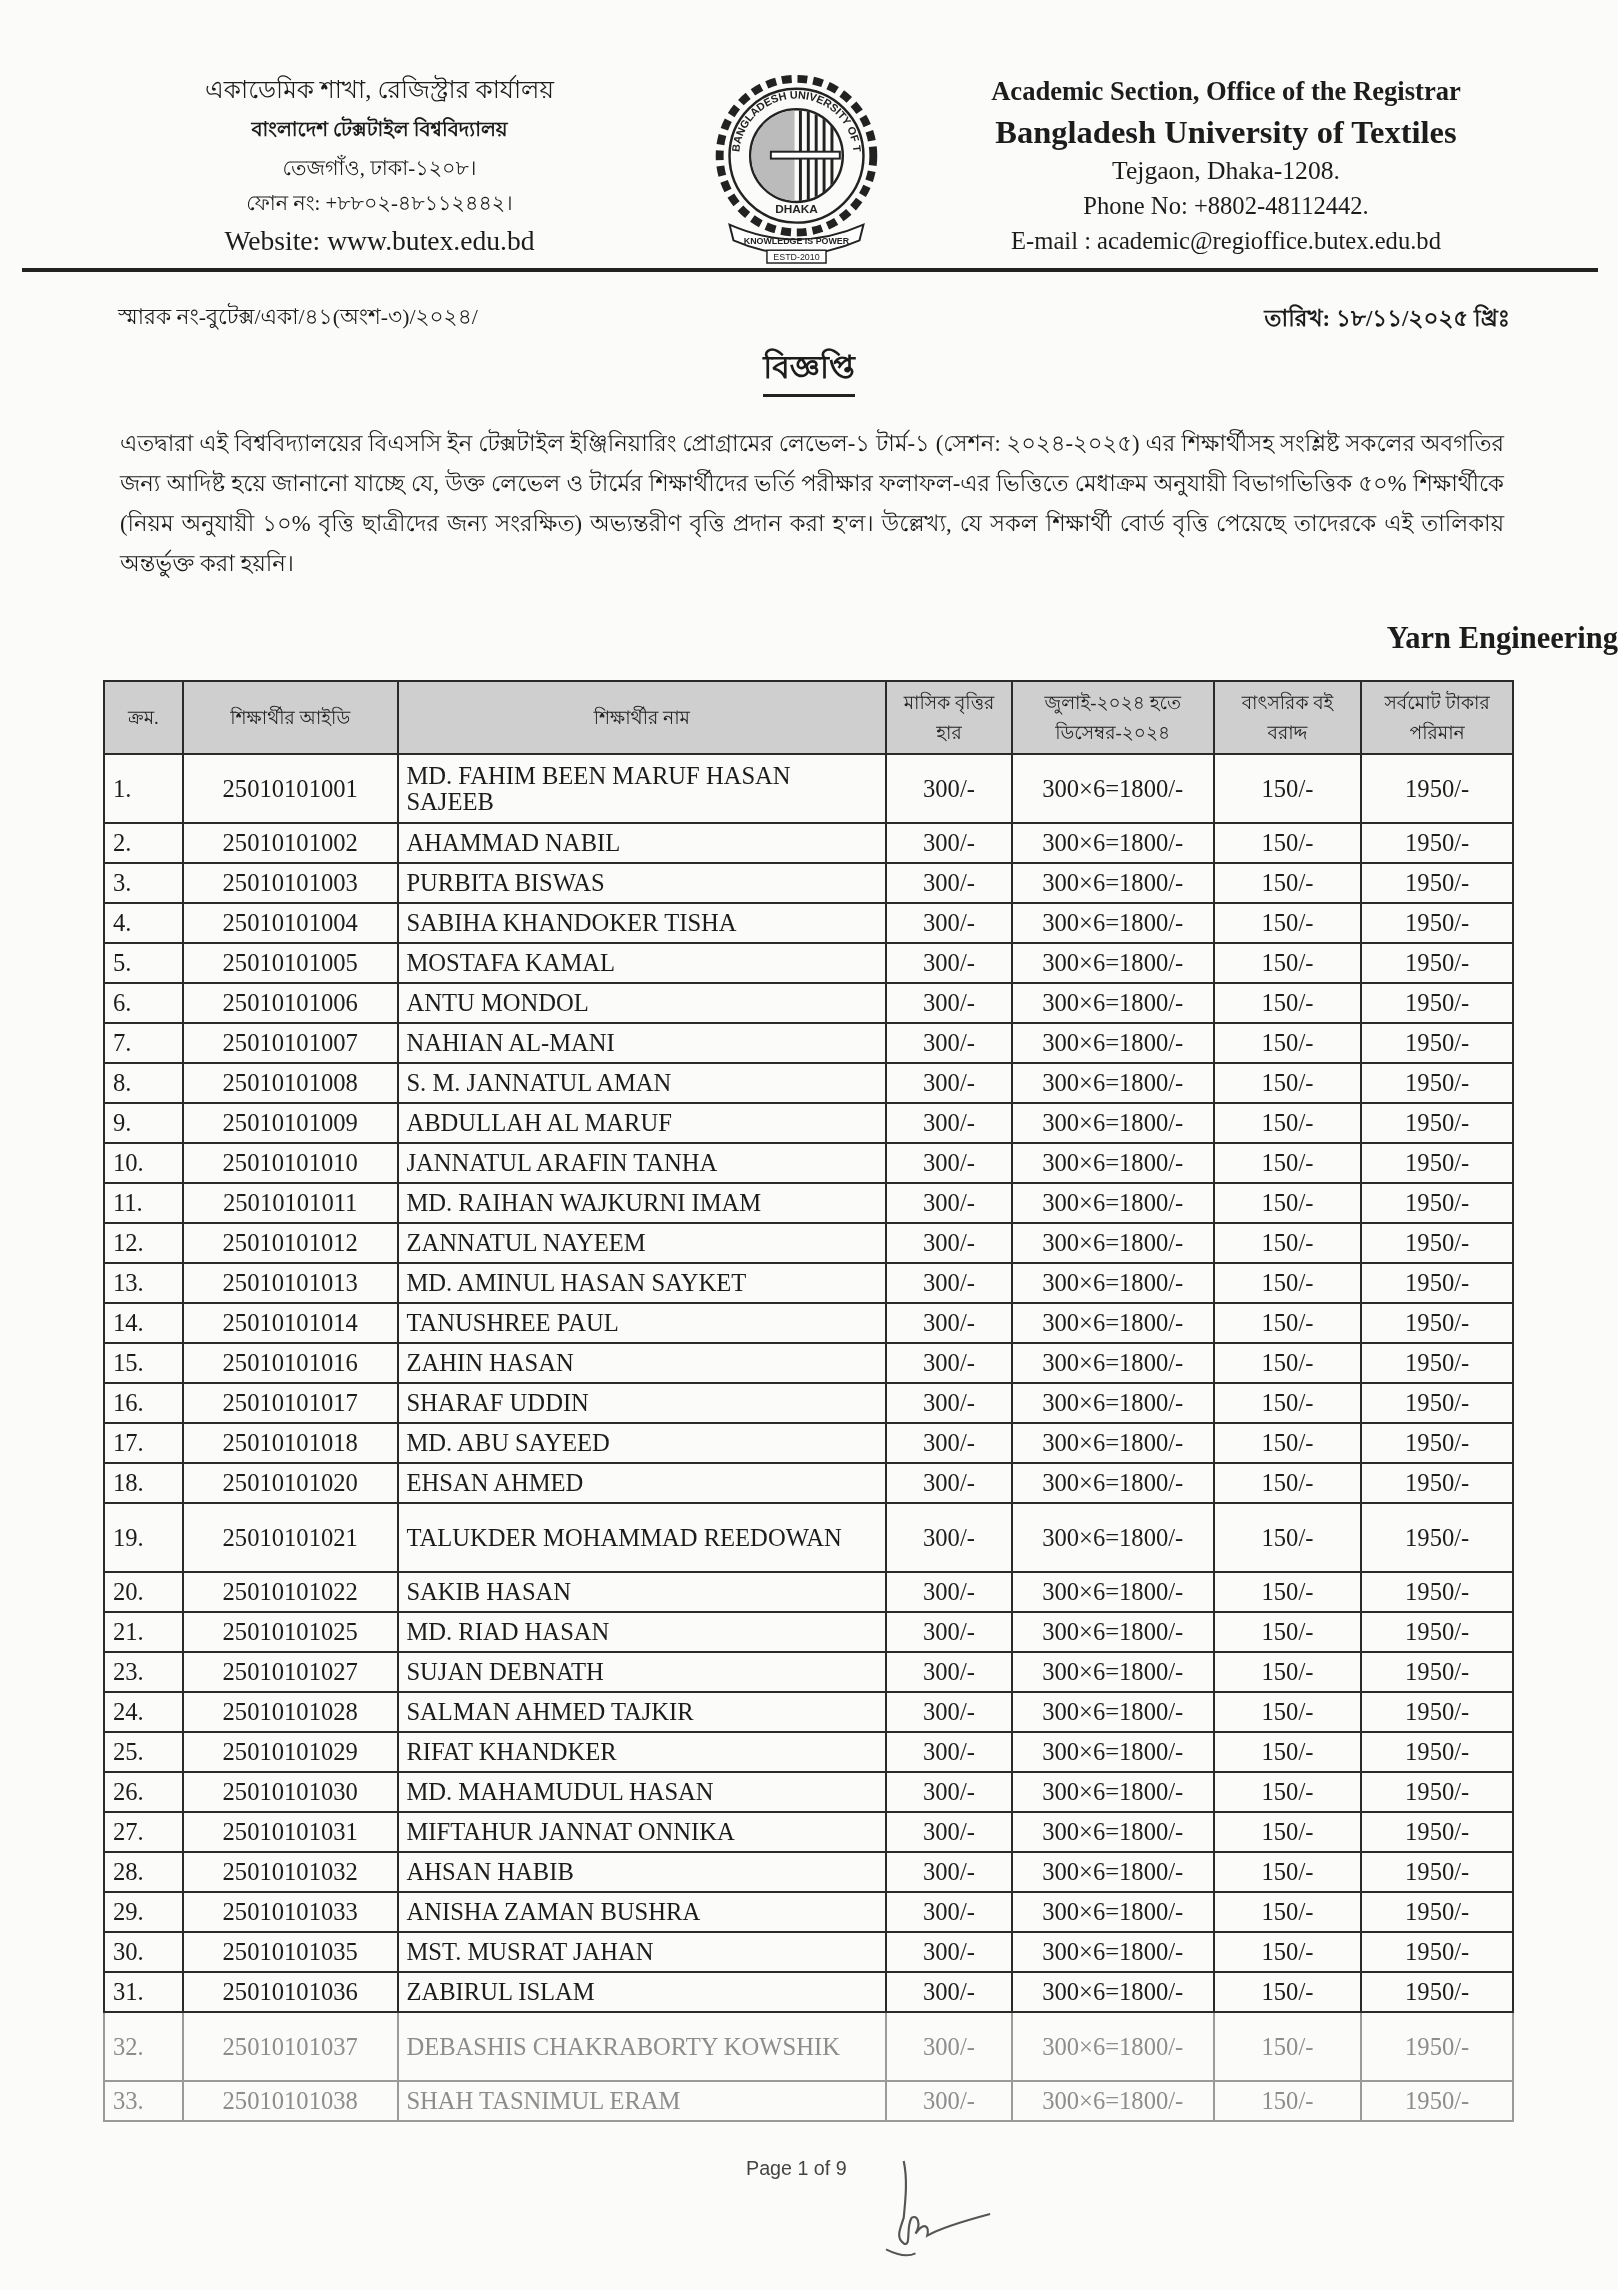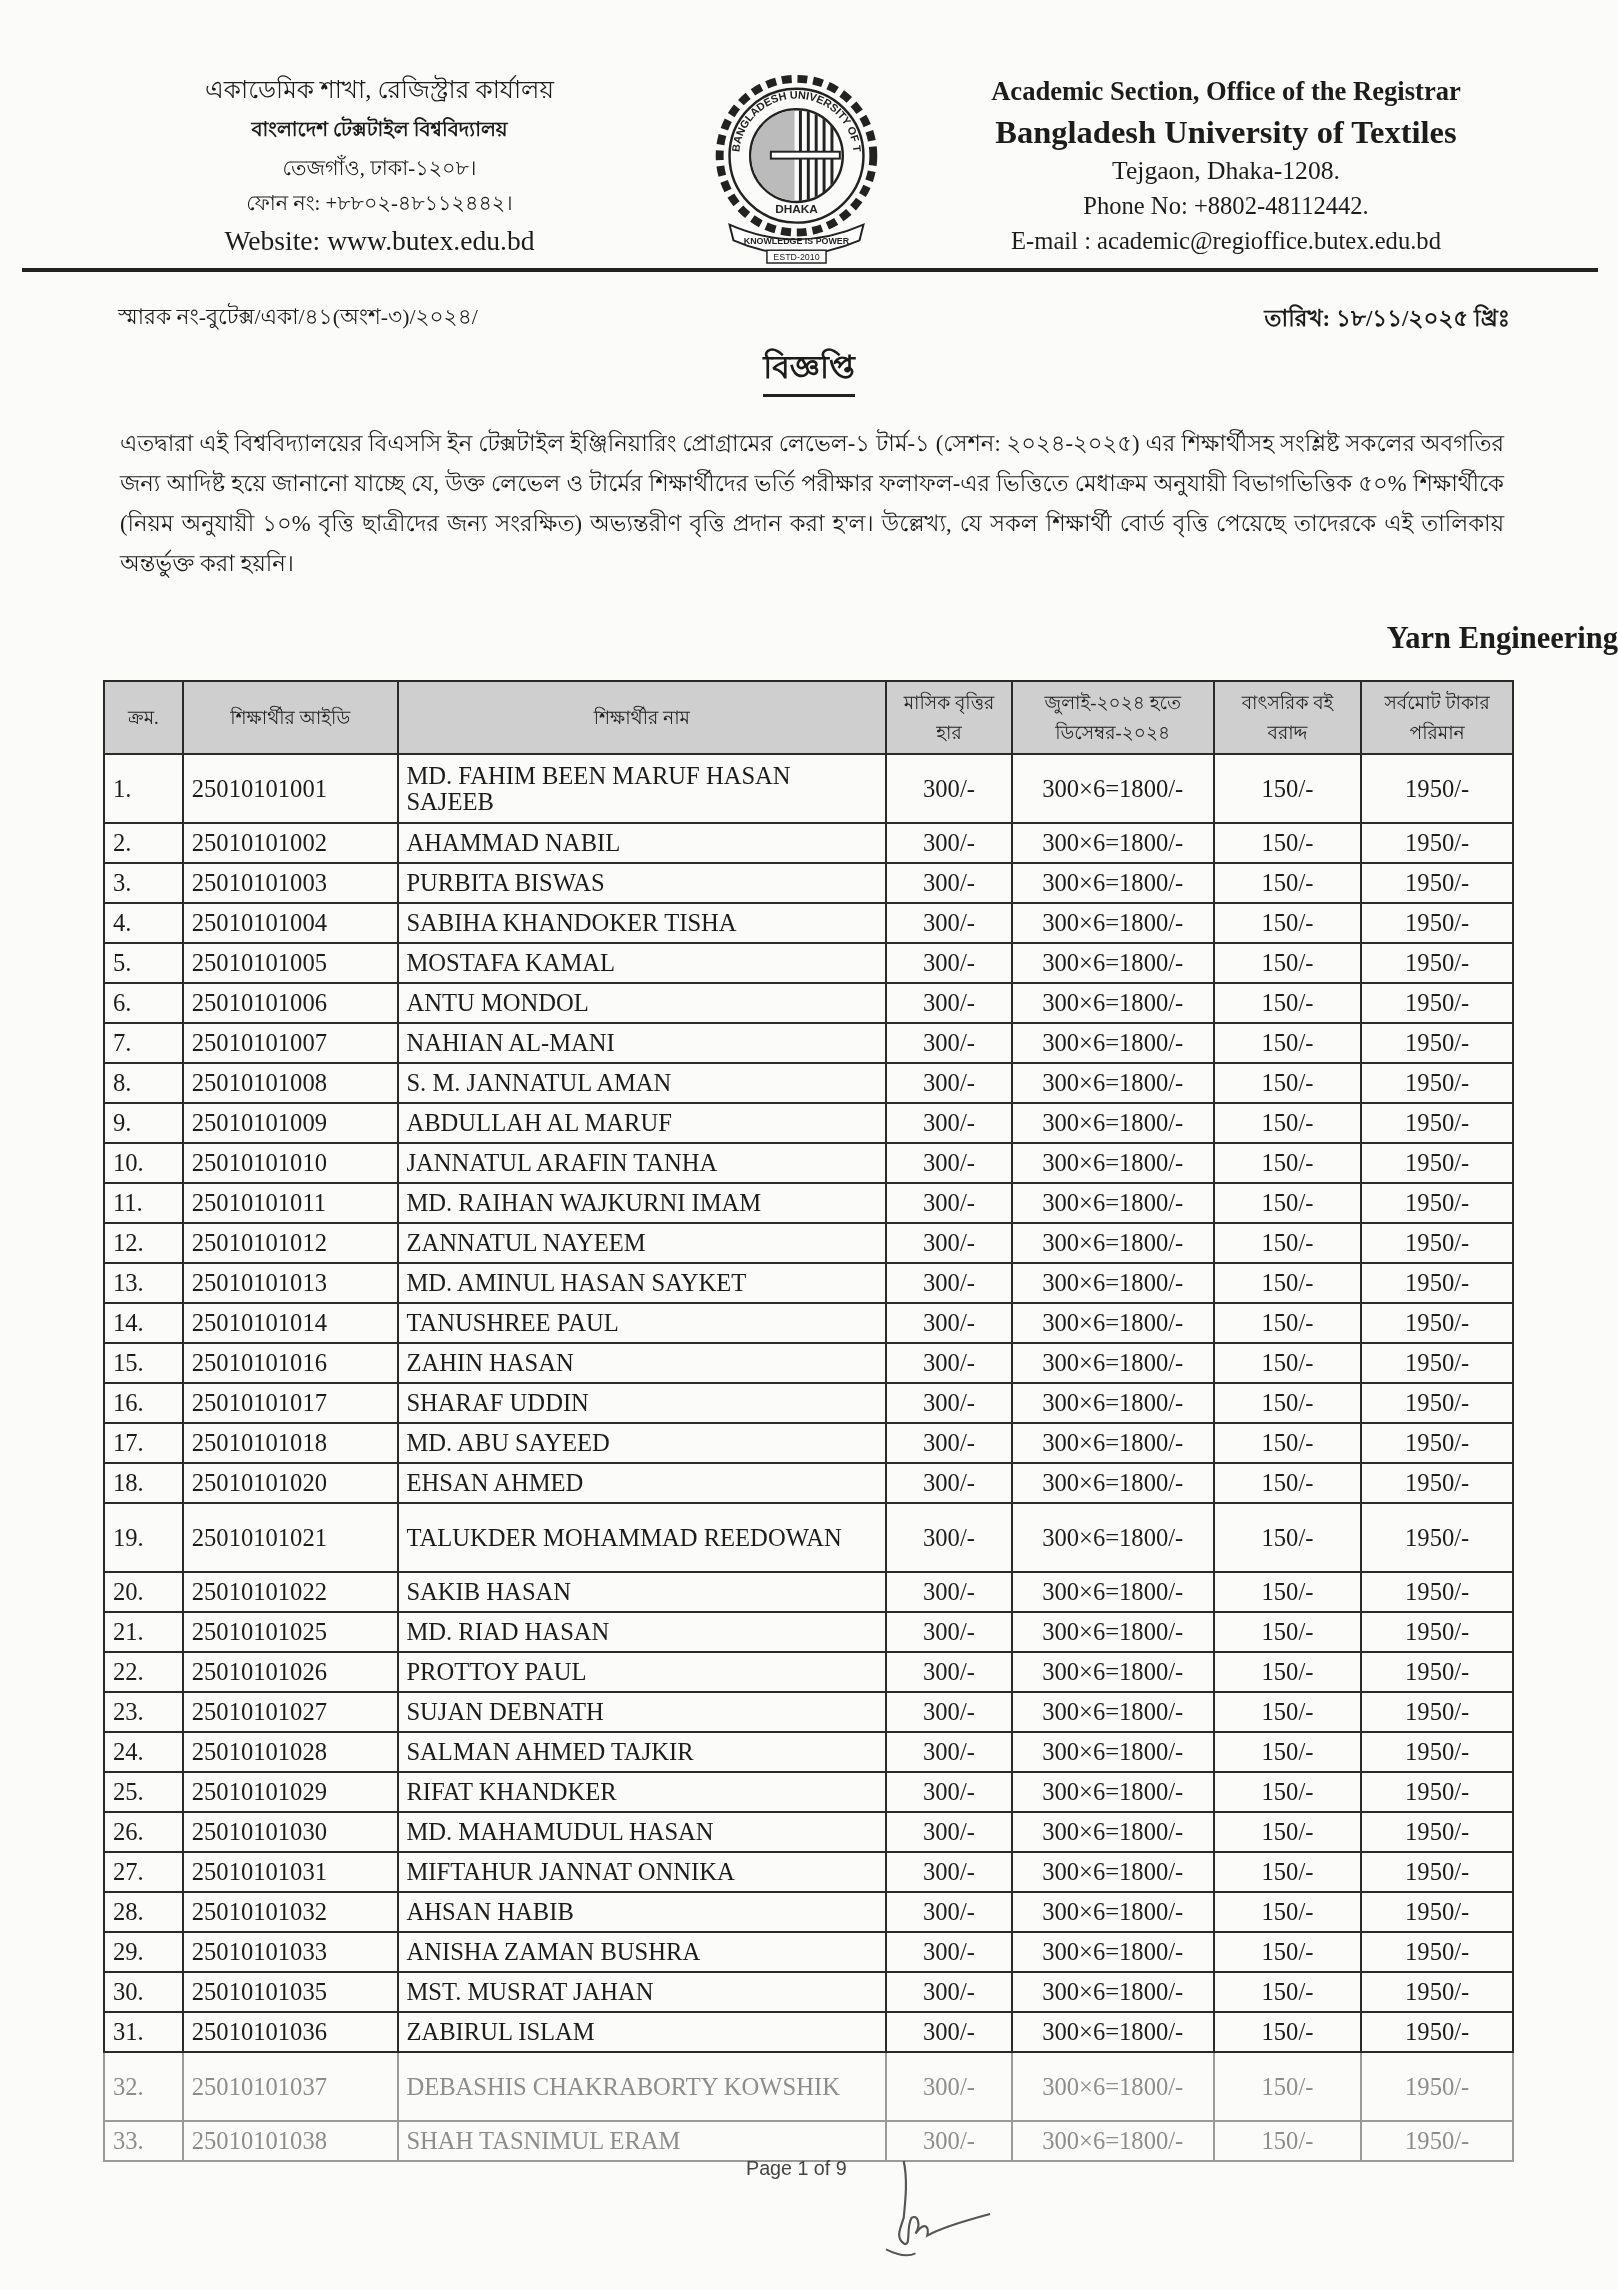--- a/index.html
+++ b/index.html
@@ -32,21 +32,21 @@
     font-family: "Liberation Serif", serif; font-size: 24.6px;
   }
   table.list th, table.list td { border: 2px solid #2a2a2a; padding: 0 7.9px; }
   table.list th {
     background: #cfcfcf; font-weight: normal; font-size: 18.7px; line-height: 29.6px; height: 71px;
     text-align: center; vertical-align: middle; color: #222;
   }
   table.list td { height: 38px; line-height: 25.6px; vertical-align: middle; }
   table.list tr.tall td { height: 67px; }
   td.c-sl { text-align: left; padding-left: 13.8px; }
-  td.c-id { text-align: left; }
+  td.c-id { text-align: center; }
   td.c-name { text-align: left; padding-left: 9.9px; }
   td.c-rate, td.c-calc, td.c-book, td.c-total { text-align: center; }
   tr.faded td { color: #8d8d8d; border-color: #9a9a9a; }
   .footer { position: absolute; left: 746px; top: 2157px; font-family: "Liberation Sans", sans-serif; font-size: 19.7px; color: #444; }
   .sig { position: absolute; left: 882px; top: 2159px; width: 118px; height: 108px; }
 </style>
 </head>
 <body>
 
 <div class="hdr-left">
@@ -318,29 +318,20 @@
       <tr>
         <td class="c-sl">21.</td>
         <td class="c-id">25010101025</td>
         <td class="c-name">MD. RIAD HASAN</td>
         <td class="c-rate">300/-</td>
         <td class="c-calc">300×6=1800/-</td>
         <td class="c-book">150/-</td>
         <td class="c-total">1950/-</td>
       </tr>
       <tr>
-        <td class="c-sl">22.</td>
-        <td class="c-id">25010101026</td>
-        <td class="c-name">PROTTOY PAUL</td>
-        <td class="c-rate">300/-</td>
-        <td class="c-calc">300×6=1800/-</td>
-        <td class="c-book">150/-</td>
-        <td class="c-total">1950/-</td>
-      </tr>
-      <tr>
         <td class="c-sl">23.</td>
         <td class="c-id">25010101027</td>
         <td class="c-name">SUJAN DEBNATH</td>
         <td class="c-rate">300/-</td>
         <td class="c-calc">300×6=1800/-</td>
         <td class="c-book">150/-</td>
         <td class="c-total">1950/-</td>
       </tr>
       <tr>
         <td class="c-sl">24.</td>

